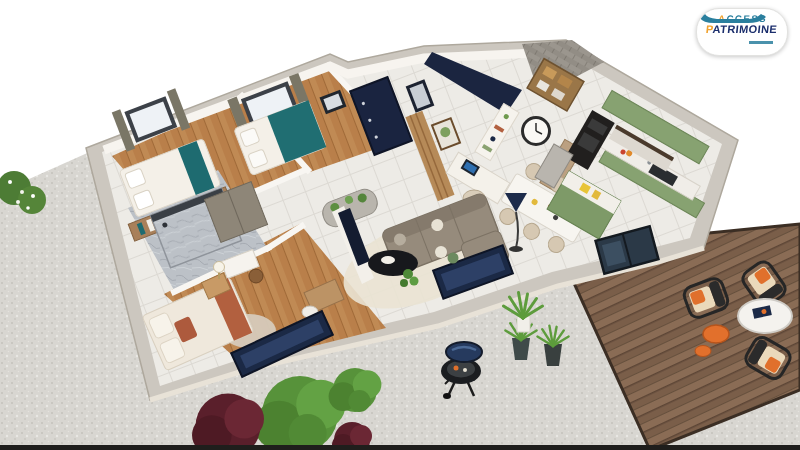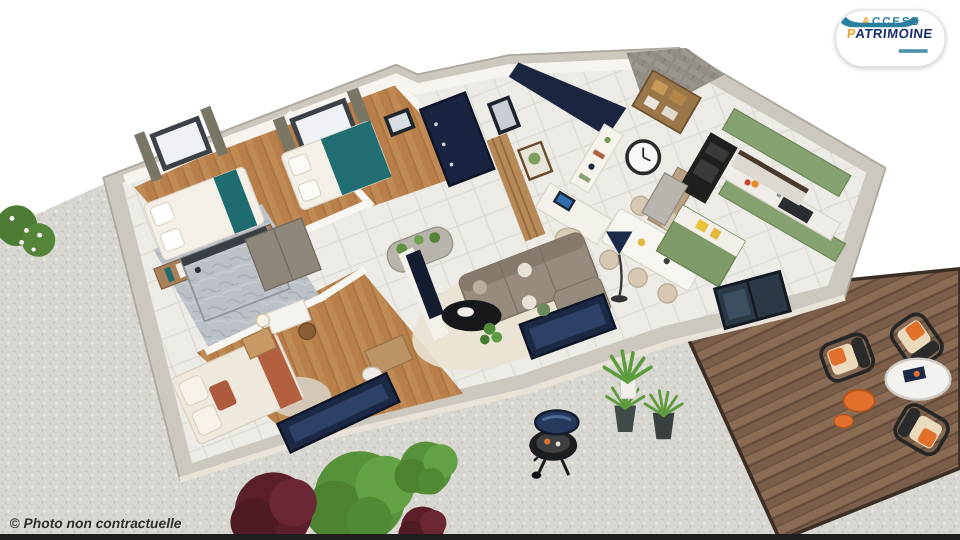--- a/index.html
+++ b/index.html
@@ -389,14 +389,13 @@
   <div class="logo-text">
     <div class="logo-line1"><span class="logo-accent">A</span><span>CCESS</span></div>
     <div class="logo-line2"><span class="logo-accent">P</span><span>ATRIMOINE</span></div>
   </div>
   <div class="logo-underline"></div>
   <svg class="logo-hand" width="78" height="14" viewBox="0 0 78 14">
     <path d="M6 1 q-6 4 -3 8 q3 5 14 5 l34 0 q12 0 18 -6 l-5 -3 q-5 5 -14 5 l-30 0 q-10 -1 -12 -5 q-1 -3 2 -5 z" fill="#2a7f9e"></path>
   </svg>
 </div>
 
-<div class="watermark">© Photo non contractuelle</div>
 </div>
 
 </body></html>

